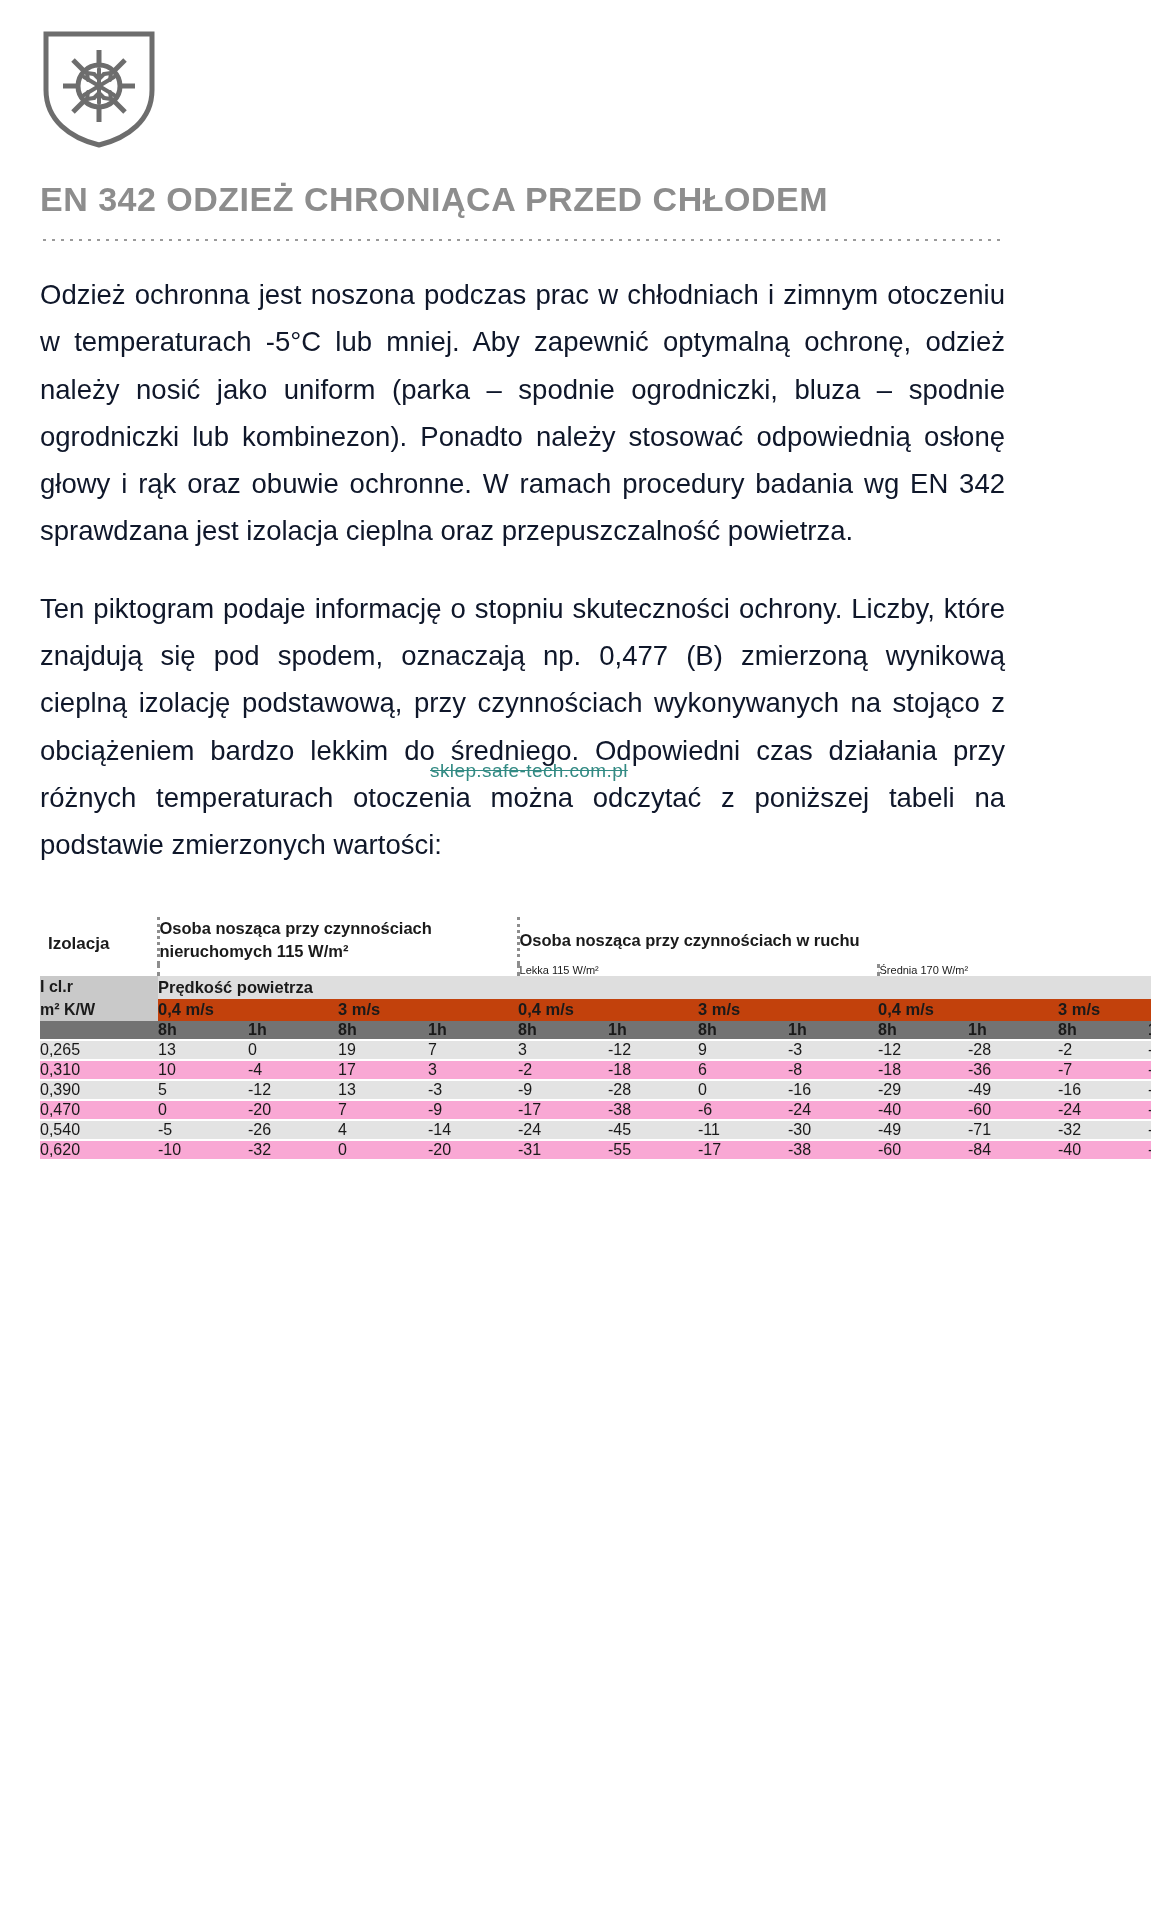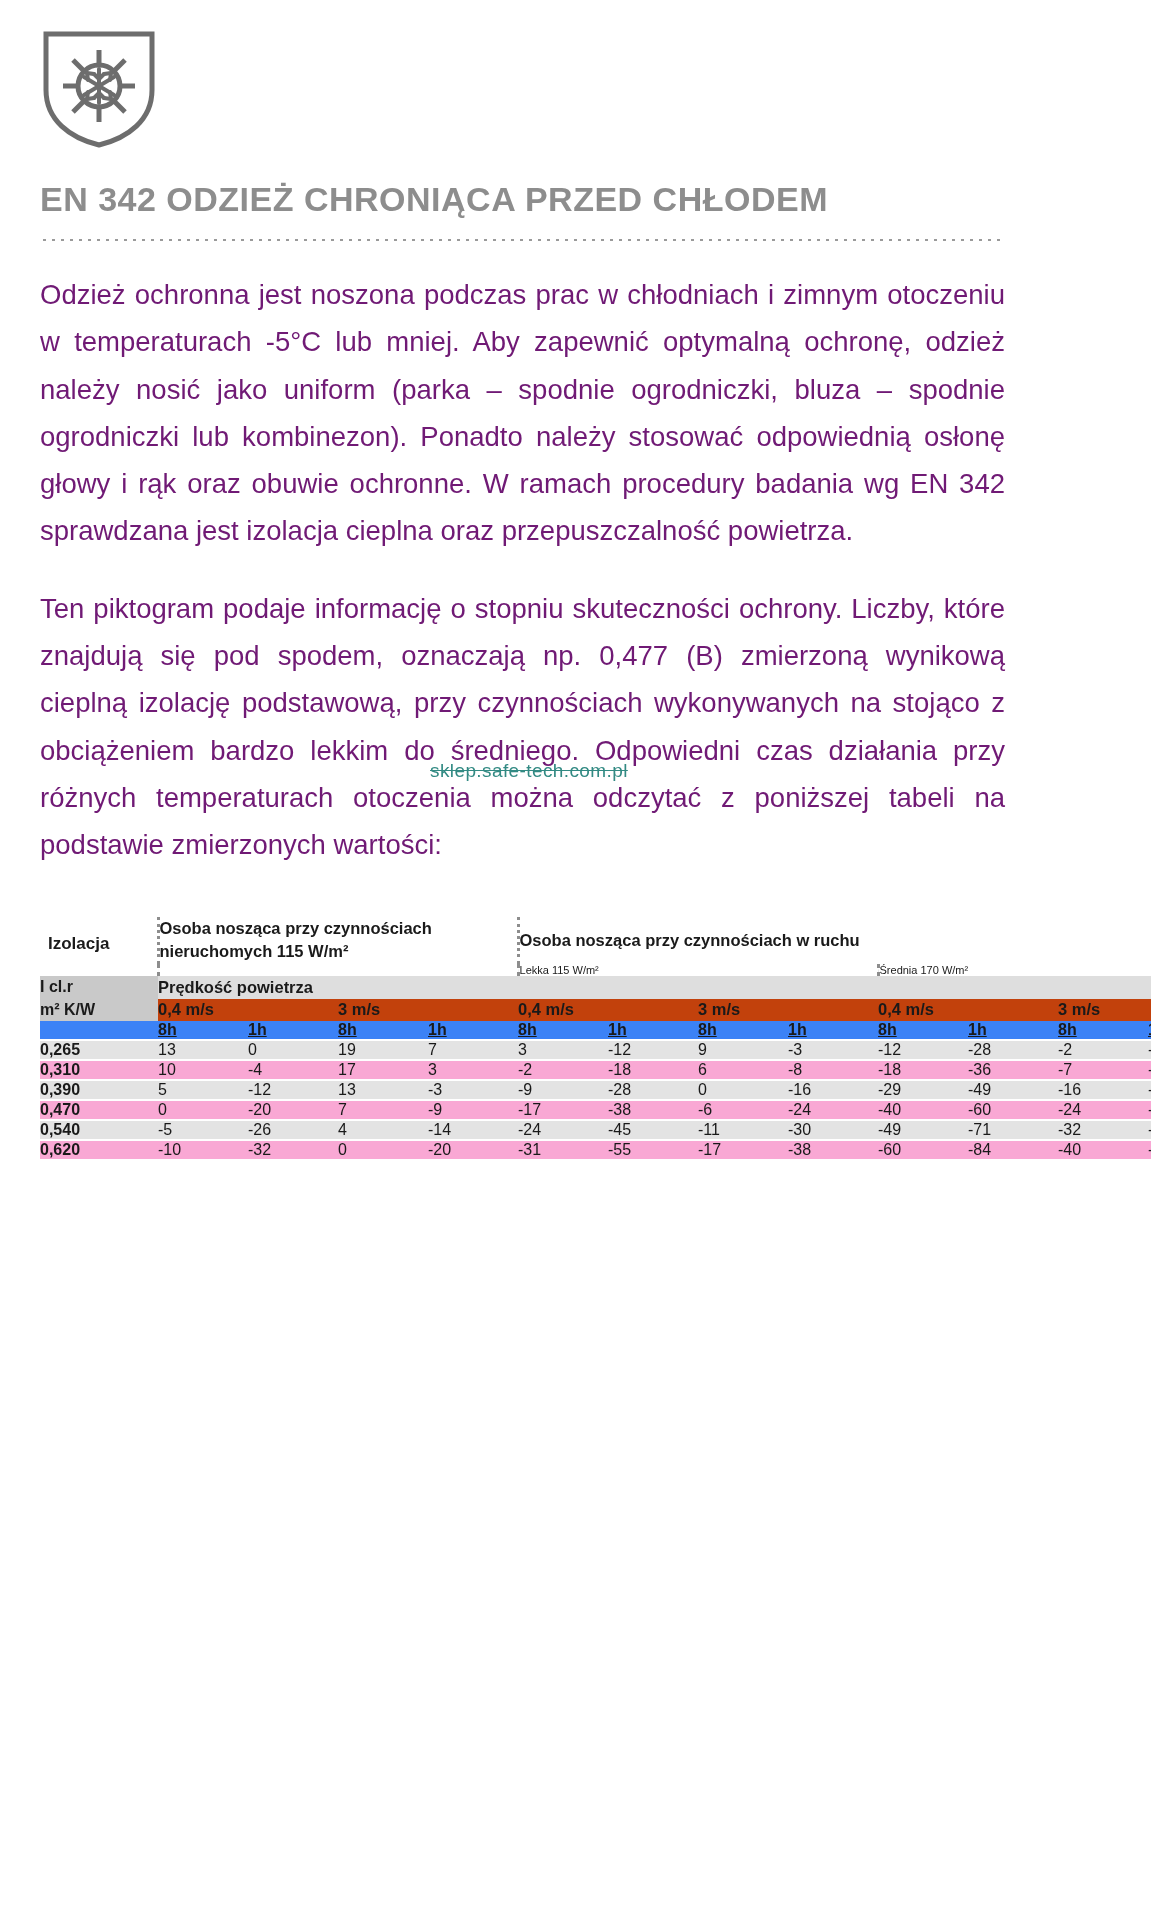--- a/index.html
+++ b/index.html
@@ -49,21 +49,21 @@
     background-position: 0 1px;
   }
 
   
   .para {
     font-size: 27.5px;
     line-height: 1.72;
     text-align: justify;
     text-justify: inter-word;
     margin: 0 2px 30px 2px;
-    color: #701a75;
+    color: #0f172a;
   }
   .para:last-of-type { margin-bottom: 0; }
 
   
   .watermark {
     position: absolute;
     left: 430px;
     top: 760px;
     font-size: 19px;
     color: #0f766e;
@@ -130,33 +130,32 @@
     font-weight: bold;
     padding: 9px 10px;
   }
   .speed-val {
     background: #c2410c;
     font-size: 16.5px;
     font-weight: bold;
     padding: 9px 10px;
   }
   .hour-cell {
-    background: #3b82f6;
+    background: #737373;
     font-size: 16px;
     font-weight: bold;
     padding: 8px 10px;
-    text-decoration: underline;
   }
   .data-cell {
     font-size: 16px;
     padding: 9px 10px;
   }
   tr.band-a td.data-cell, tr.band-a td.rowlabel { background: #e3e3e3; }
   tr.band-b td.data-cell, tr.band-b td.rowlabel { background: #f9a8d4; }
-  td.rowlabel { font-size: 16px; padding: 9px 10px; font-weight: bold; }
+  td.rowlabel { font-size: 16px; padding: 9px 10px; }
   table.cold-table tr.datarow td { border-bottom: 2px solid #ffffff; }
 </style>
 </head>
 <body>
 
 <div class="page">
 
   <div class="pictogram">
     <svg viewBox="0 0 118 122" width="118" height="122" xmlns="http://www.w3.org/2000/svg">
       <path d="M6 6 H112 V62 C112 92 88 110 59 117 C30 110 6 92 6 62 Z" fill="none" stroke="#6d6d6d" stroke-width="5"></path>

